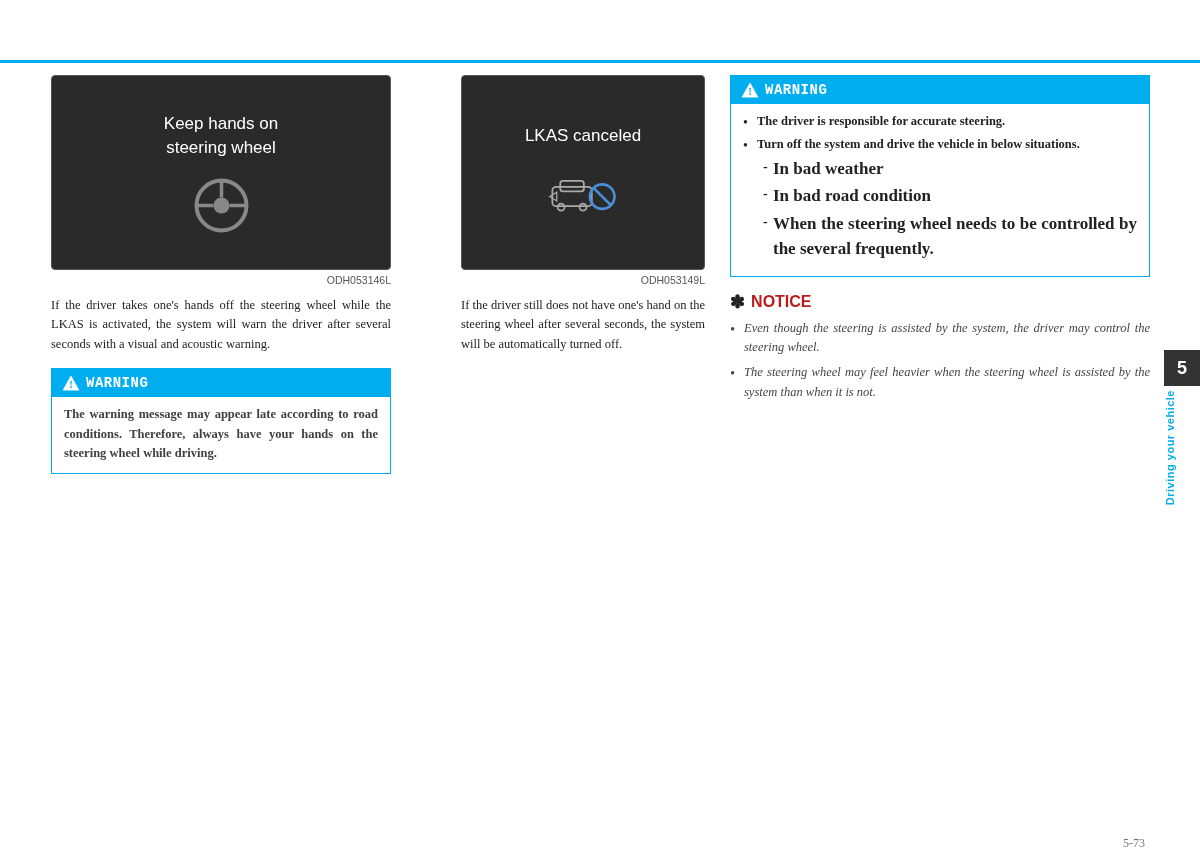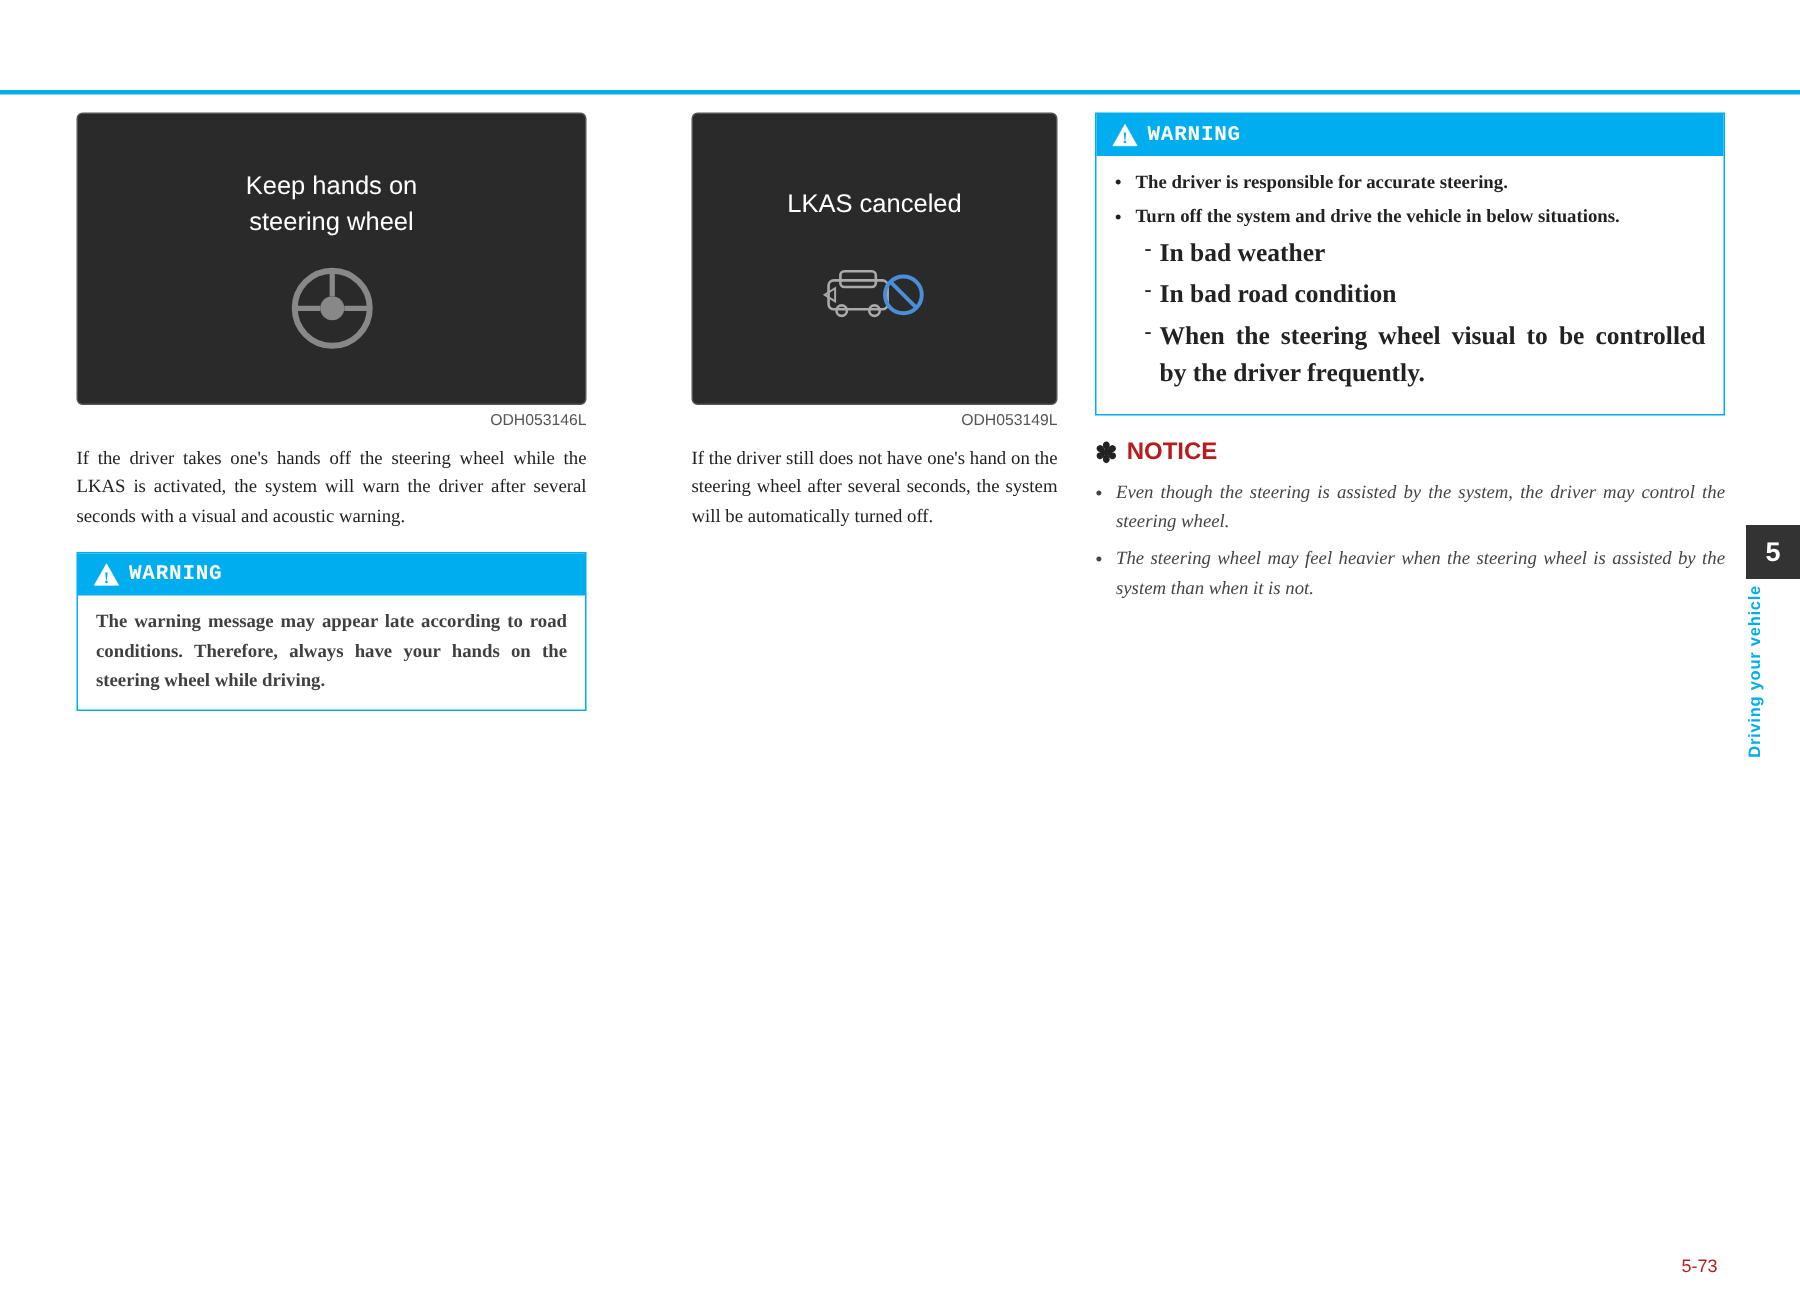--- a/index.html
+++ b/index.html
@@ -282,22 +282,22 @@
       top: 0;
       font-size: 14px;
     }
 
     
     .page-number {
       position: absolute;
       bottom: 10px;
       right: 55px;
       font-size: 12px;
-      color: #b91c1c;
-      font-family: Liberation Sans, sans-serif;
+      color: #737373;
+      font-family: Liberation Serif, serif;
     }
   </style>
 </head>
 <body>
 
 <div class="top-line"></div>
 
 <div class="side-tab">
   <div class="side-tab-number">5</div>
   <div class="side-tab-text">Driving your vehicle</div>
@@ -367,21 +367,21 @@
         <span class="warning-title">WARNING</span>
       </div>
       <div class="right-warning-body">
         <ul class="bullet-list">
           <li><b>The driver is responsible for accurate steering.</b></li>
           <li>
             <b>Turn off the system and drive the vehicle in below situations.</b>
             <ul class="sub-list">
               <li>In bad weather</li>
               <li>In bad road condition</li>
-              <li>When the steering wheel visual to be controlled by the driver frequently.</li>
+              <li>When the steering wheel needs to be controlled by the several frequently.</li>
             </ul>
           </li>
         </ul>
       </div>
     </div>
 
     <div class="notice-box">
       <div class="notice-header">
         <span class="notice-star">✽</span>
         <span class="notice-title">NOTICE</span>

